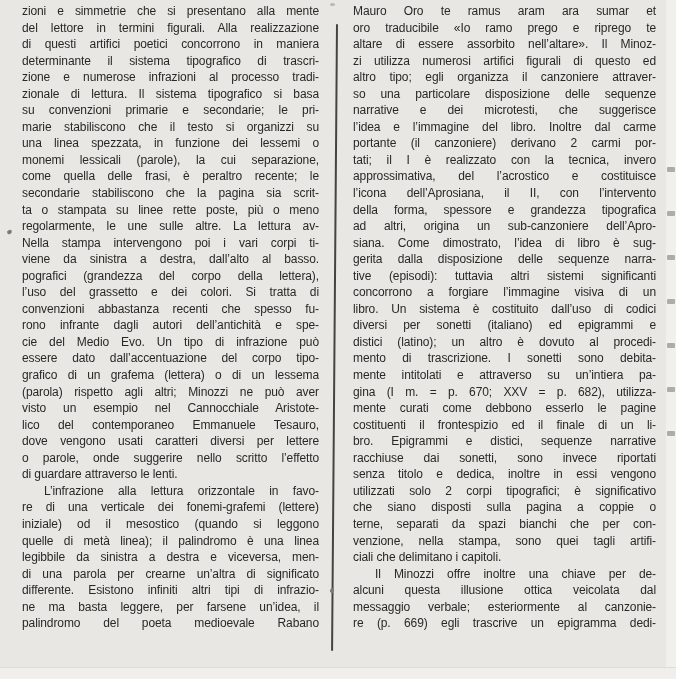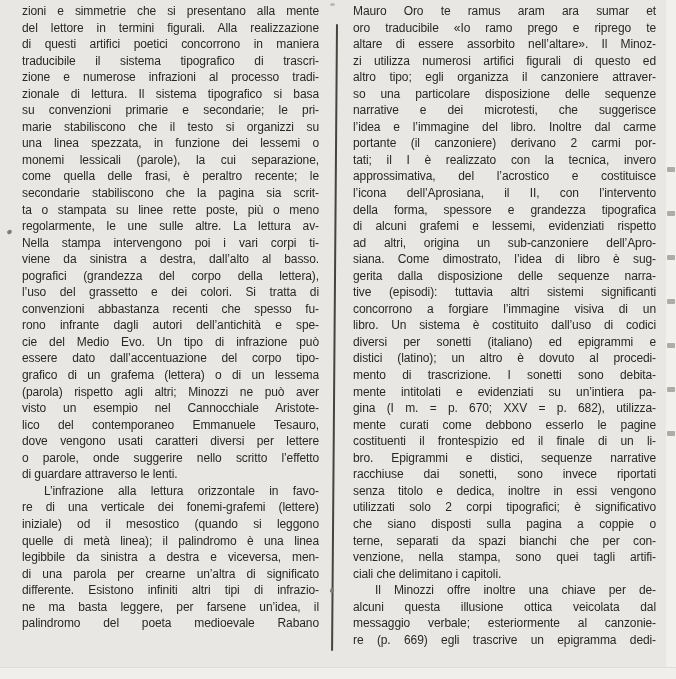--- a/index.html
+++ b/index.html
@@ -44,21 +44,21 @@
       <div class="edge-mark" style="top: 255px; background: rgb(150, 149, 143);"></div>
       <div class="edge-mark" style="top: 299px; background: rgb(150, 149, 143);"></div>
       <div class="edge-mark" style="top: 343px; background: rgb(150, 149, 143);"></div>
       <div class="edge-mark" style="top: 387px; background: rgb(150, 149, 143);"></div>
       <div class="edge-mark" style="top: 431px; background: rgb(150, 149, 143);"></div>
     </div>
   <div class="col col-left">
       <div class="line">zioni e simmetrie che si presentano alla mente</div>
       <div class="line">del lettore in termini figurali. Alla realizzazione</div>
       <div class="line">di questi artifici poetici concorrono in maniera</div>
-      <div class="line">traducibile il sistema tipografico di trascri-</div>
+      <div class="line">determinante il sistema tipografico di trascri-</div>
       <div class="line">zione e numerose infrazioni al processo tradi-</div>
       <div class="line">zionale di lettura. Il sistema tipografico si basa</div>
       <div class="line">su convenzioni primarie e secondarie; le pri-</div>
       <div class="line">marie stabiliscono che il testo si organizzi su</div>
       <div class="line">una linea spezzata, in funzione dei lessemi o</div>
       <div class="line">monemi lessicali (parole), la cui separazione,</div>
       <div class="line">come quella delle frasi, è peraltro recente; le</div>
       <div class="line">secondarie stabiliscono che la pagina sia scrit-</div>
       <div class="line">ta o stampata su linee rette poste, più o meno</div>
       <div class="line">regolarmente, le une sulle altre. La lettura av-</div>
@@ -95,31 +95,30 @@
       <div class="line">zi utilizza numerosi artifici figurali di questo ed</div>
       <div class="line">altro tipo; egli organizza il canzoniere attraver-</div>
       <div class="line">so una particolare disposizione delle sequenze</div>
       <div class="line">narrative e dei microtesti, che suggerisce</div>
       <div class="line">l’idea e l’immagine del libro. Inoltre dal carme</div>
       <div class="line">portante (il canzoniere) derivano 2 carmi por-</div>
       <div class="line">tati; il I è realizzato con la tecnica, invero</div>
       <div class="line">approssimativa, del l’acrostico e costituisce</div>
       <div class="line">l’icona dell’Aprosiana, il II, con l’intervento</div>
       <div class="line">della forma, spessore e grandezza tipografica</div>
-      <div class="line">di alcuni grafemi e lessemi, evidenziati rispetto</div>
       <div class="line">ad altri, origina un sub-canzoniere dell’Apro-</div>
       <div class="line">siana. Come dimostrato, l’idea di libro è sug-</div>
       <div class="line">gerita dalla disposizione delle sequenze narra-</div>
       <div class="line">tive (episodi): tuttavia altri sistemi significanti</div>
       <div class="line">concorrono a forgiare l’immagine visiva di un</div>
       <div class="line">libro. Un sistema è costituito dall’uso di codici</div>
       <div class="line">diversi per sonetti (italiano) ed epigrammi e</div>
       <div class="line">distici (latino); un altro è dovuto al procedi-</div>
       <div class="line">mento di trascrizione. I sonetti sono debita-</div>
-      <div class="line">mente intitolati e evidenziati su un’intiera pa-</div>
+      <div class="line">mente intitolati e attraverso su un’intiera pa-</div>
       <div class="line">gina (I m. = p. 670; XXV = p. 682), utilizza-</div>
       <div class="line">mente curati come debbono esserlo le pagine</div>
       <div class="line">costituenti il frontespizio ed il finale di un li-</div>
       <div class="line">bro. Epigrammi e distici, sequenze narrative</div>
       <div class="line">racchiuse dai sonetti, sono invece riportati</div>
       <div class="line">senza titolo e dedica, inoltre in essi vengono</div>
       <div class="line">utilizzati solo 2 corpi tipografici; è significativo</div>
       <div class="line">che siano disposti sulla pagina a coppie o</div>
       <div class="line">terne, separati da spazi bianchi che per con-</div>
       <div class="line">venzione, nella stampa, sono quei tagli artifi-</div>

